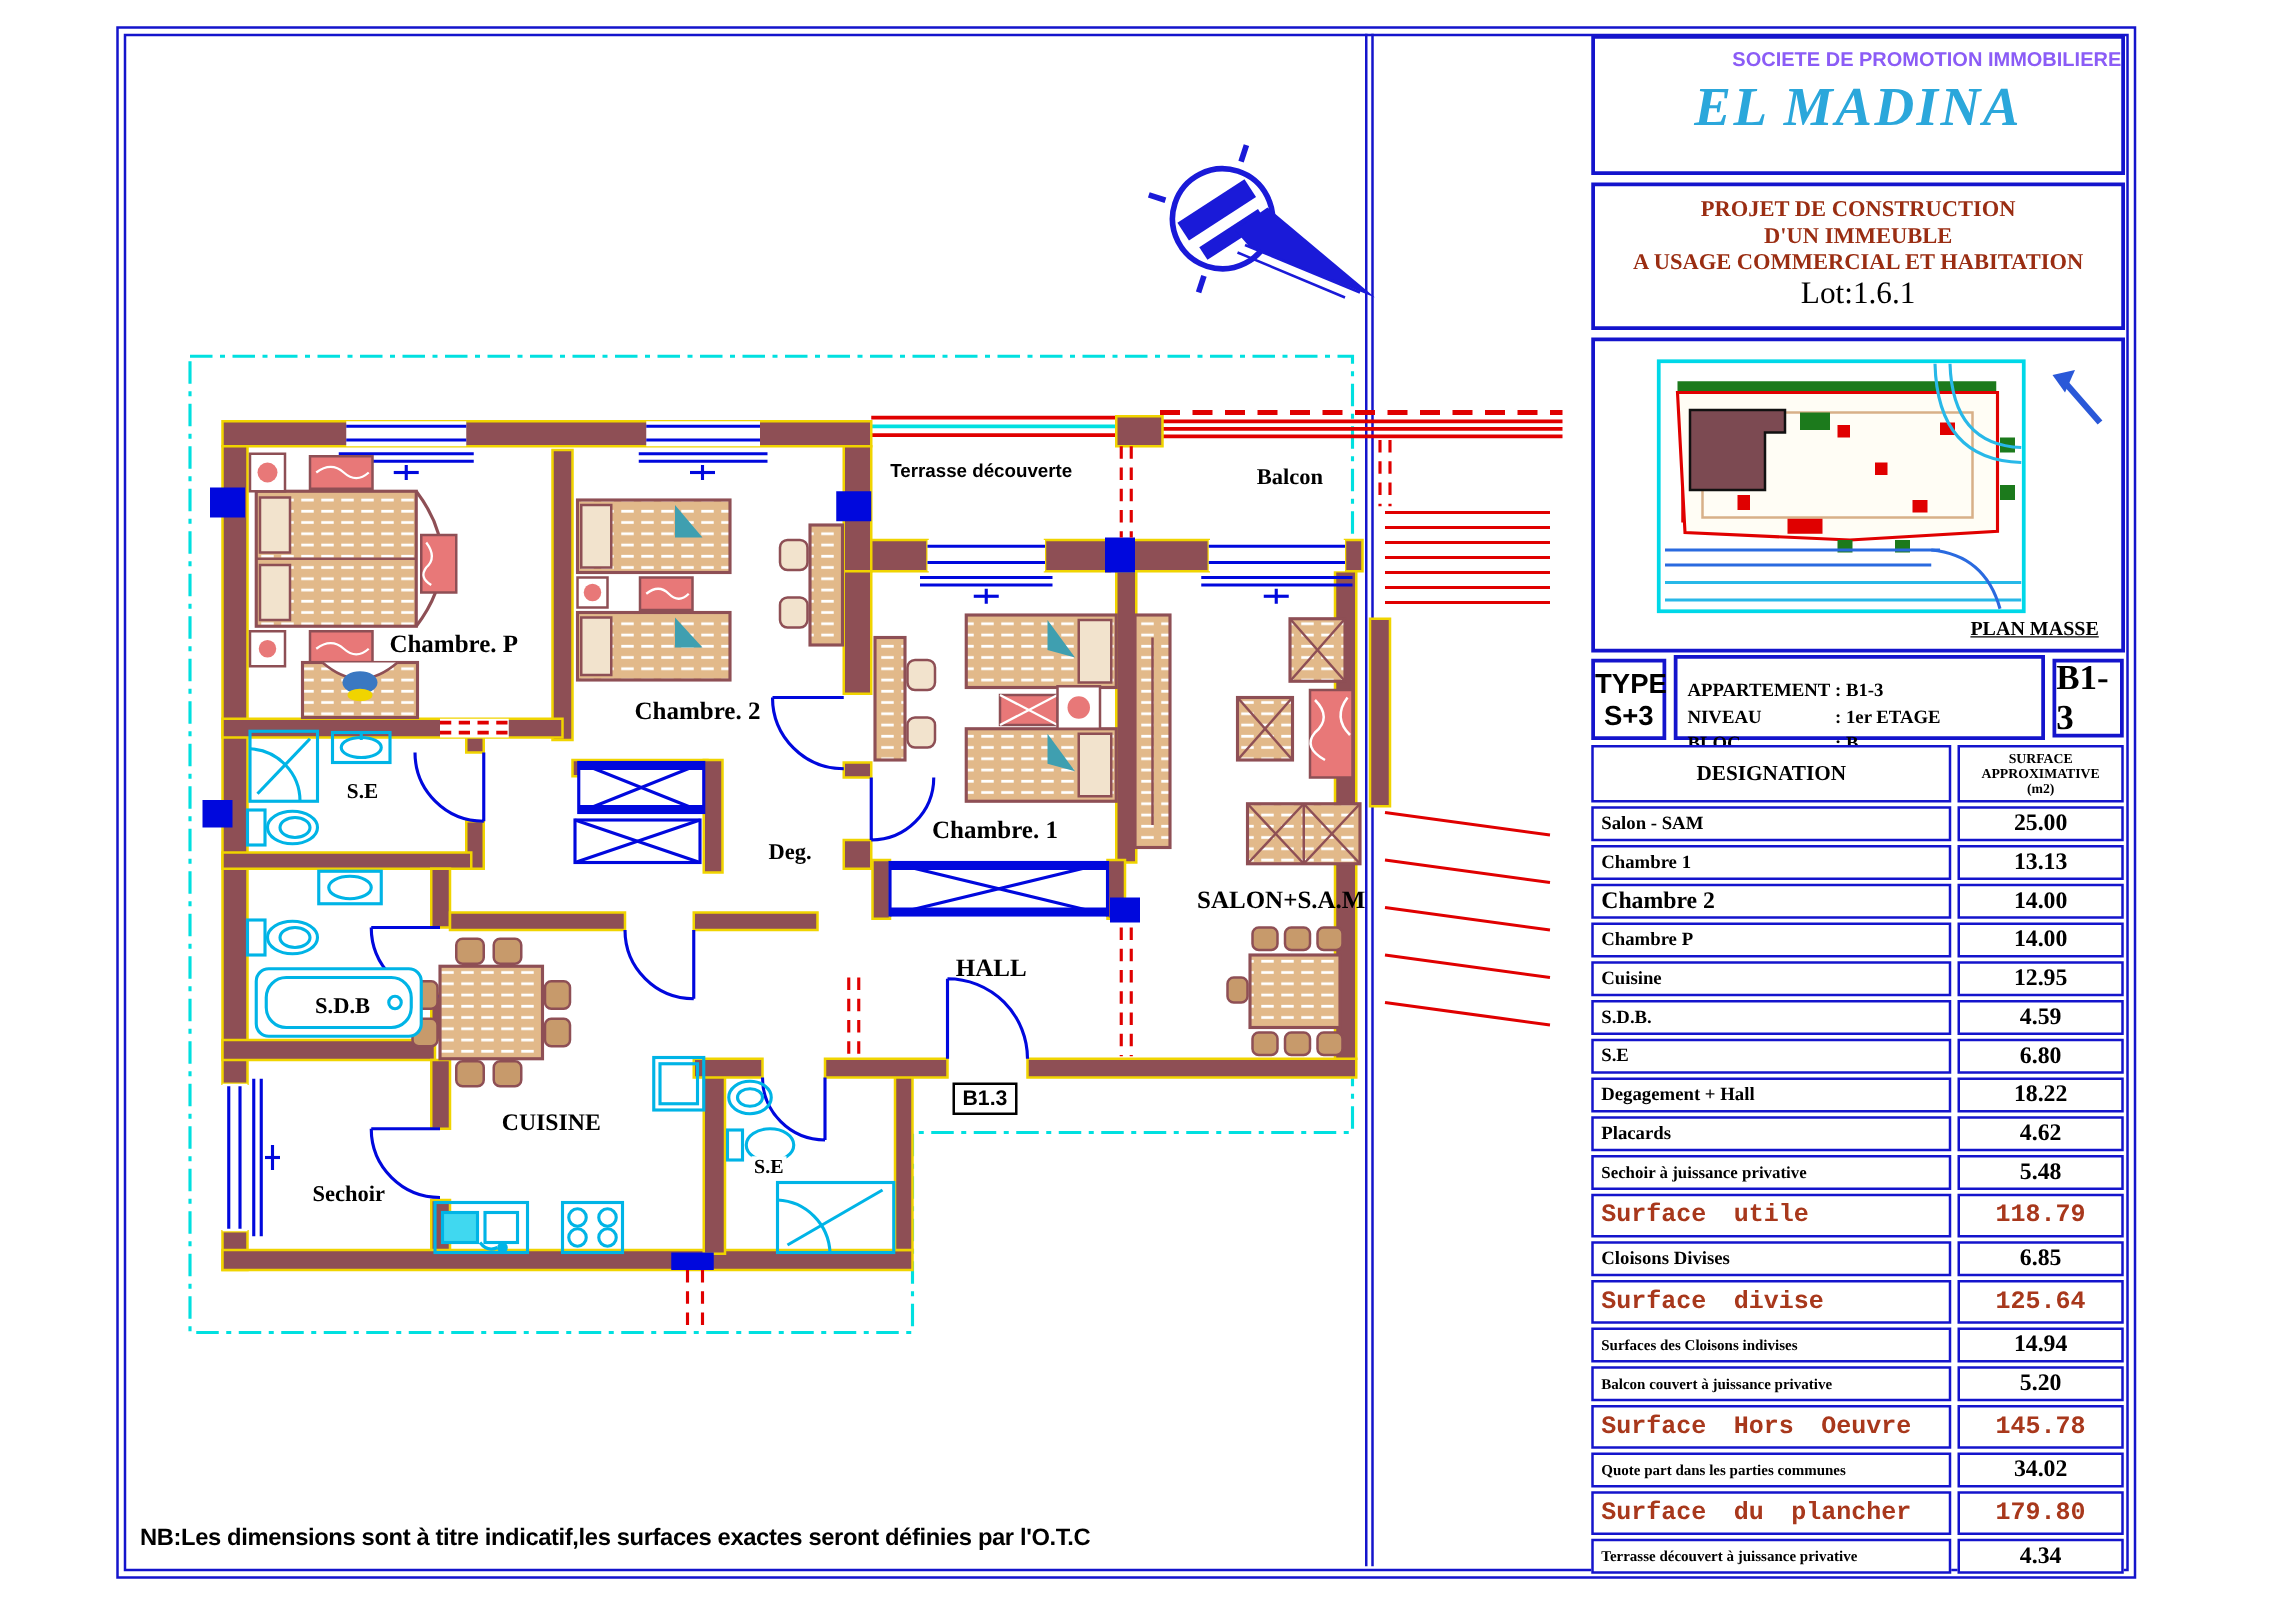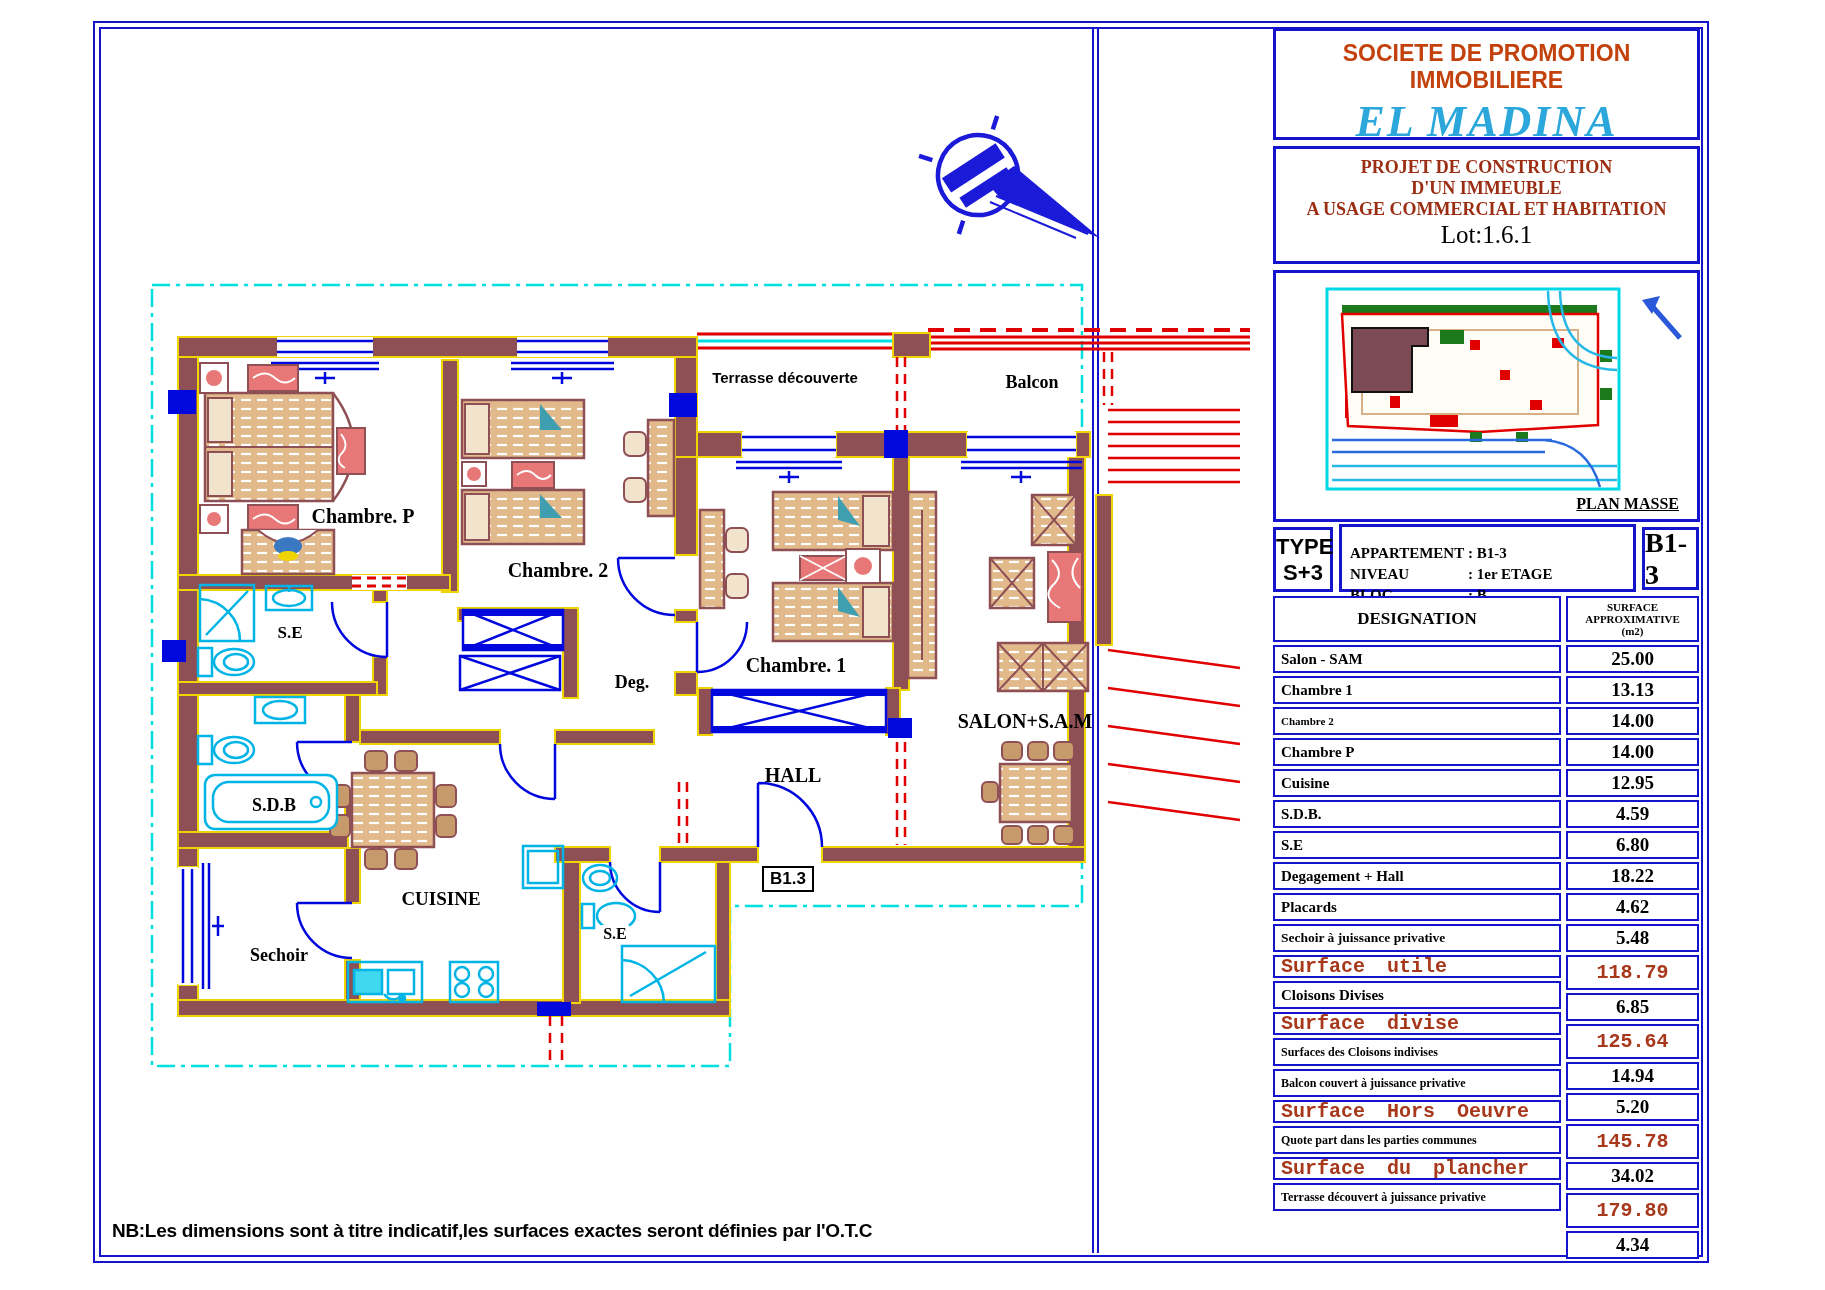--- a/index.html
+++ b/index.html
@@ -5,21 +5,21 @@
   html,body{margin:0;padding:0;background:#fff;width:1825px;height:1290px;overflow:hidden;
             font-family:"Liberation Sans",sans-serif;}
   #page{position:relative;width:1825px;height:1290px;background:#fff;}
 
   
   .frame{position:absolute;border:2px solid #1414cc;}
   .vdiv{position:absolute;width:2px;background:#1414cc;}
 
   
   .panelbox{position:absolute;border:3px solid #1414cc;box-sizing:border-box;}
-  .company{font-size:23px;font-weight:bold;color:#c2410c;text-align:center;letter-spacing:0px;margin-top:9px;}
+  .company{font-size:16px;font-weight:bold;color:#8b5cf6;text-align:right;letter-spacing:0px;margin-top:9px;}
   .brand{font-family:"Liberation Serif",serif;font-style:italic;font-weight:bold;
          font-size:44px;color:#2ba7db;text-align:center;margin-top:2px;letter-spacing:2px;}
   .projline{font-family:"Liberation Serif",serif;font-weight:bold;font-size:18px;color:#9a2d12;
             text-align:center;line-height:21px;}
   .lot{font-family:"Liberation Serif",serif;font-size:25px;color:#000;text-align:center;margin-top:1px;}
   .planmasse{font-family:"Liberation Serif",serif;font-weight:bold;font-size:16px;color:#000;
              text-decoration:underline;position:absolute;right:18px;bottom:6px;}
   .typebox{font-size:22px;font-weight:bold;color:#000;text-align:center;line-height:26px;
            display:flex;flex-direction:column;justify-content:center;}
   .inforow{font-family:"Liberation Serif",serif;font-weight:bold;font-size:15px;color:#000;
@@ -31,21 +31,21 @@
   
   .tcol{position:absolute;display:flex;flex-direction:column;}
   .tcell{box-sizing:border-box;border:2px solid #1414cc;background:#fff;display:flex;align-items:center;
          margin-top:3px;overflow:hidden;white-space:nowrap;}
   .tcell.first{margin-top:0;}
   .thead1{height:46px;justify-content:center;font-family:"Liberation Serif",serif;font-weight:bold;font-size:17px;}
   .thead2{height:46px;flex-direction:column;justify-content:center;font-family:"Liberation Serif",serif;
           font-weight:bold;font-size:11px;line-height:12px;text-align:center;}
   .rlabel{height:28px;font-family:"Liberation Serif",serif;font-weight:bold;font-size:15px;padding-left:6px;}
   .rvalue{height:28px;justify-content:center;font-family:"Liberation Serif",serif;font-weight:bold;font-size:19px;}
-  .rsum  {height:23px;font-family:"Liberation Mono",monospace;font-weight:bold;font-size:20px;
+  .rsum  {height:35px;font-family:"Liberation Mono",monospace;font-weight:bold;font-size:20px;
           color:#a8381c;padding-left:6px;word-spacing:10px;}
   .rsumv {height:35px;justify-content:center;font-family:"Liberation Mono",monospace;font-weight:bold;
           font-size:20px;color:#a8381c;}
 
   
   .room{position:absolute;transform:translate(-50%,-50%);font-family:"Liberation Serif",serif;
         font-weight:bold;color:#000;white-space:nowrap;}
   .note{position:absolute;font-weight:bold;font-size:19px;letter-spacing:-0.3px;color:#000;}
   .unit-tag{position:absolute;border:2px solid #000;background:#fff;font-weight:bold;font-size:17px;
             padding:1px 6px;color:#000;}
@@ -513,21 +513,21 @@
     </div>
   </div>
   <div class="panelbox unitcode" style="left:1642px;top:527px;width:57px;height:63px;">
     <span>B1-3</span>
   </div>
 
   <div class="tcol" style="left:1273px;top:596px;width:288px;">
     <div class="tcell thead1 first">DESIGNATION</div>
   <div class="tcell rlabel" style="font-size: 15px;">Salon - SAM</div>
       <div class="tcell rlabel" style="font-size: 15px;">Chambre 1</div>
-      <div class="tcell rlabel" style="font-size: 11px;">Chambre 2</div>
+      <div class="tcell rlabel" style="font-size: 19px;">Chambre 2</div>
       <div class="tcell rlabel" style="font-size: 15px;">Chambre P</div>
       <div class="tcell rlabel" style="font-size: 15px;">Cuisine</div>
       <div class="tcell rlabel" style="font-size: 15px;">S.D.B.</div>
       <div class="tcell rlabel" style="font-size: 15px;">S.E</div>
       <div class="tcell rlabel" style="font-size: 15px;">Degagement + Hall</div>
       <div class="tcell rlabel" style="font-size: 15px;">Placards</div>
       <div class="tcell rlabel" style="font-size: 13.5px;">Sechoir à juissance privative</div>
       <div class="tcell rsum">Surface utile</div>
       <div class="tcell rlabel" style="font-size: 15px;">Cloisons Divises</div>
       <div class="tcell rsum">Surface divise</div>

